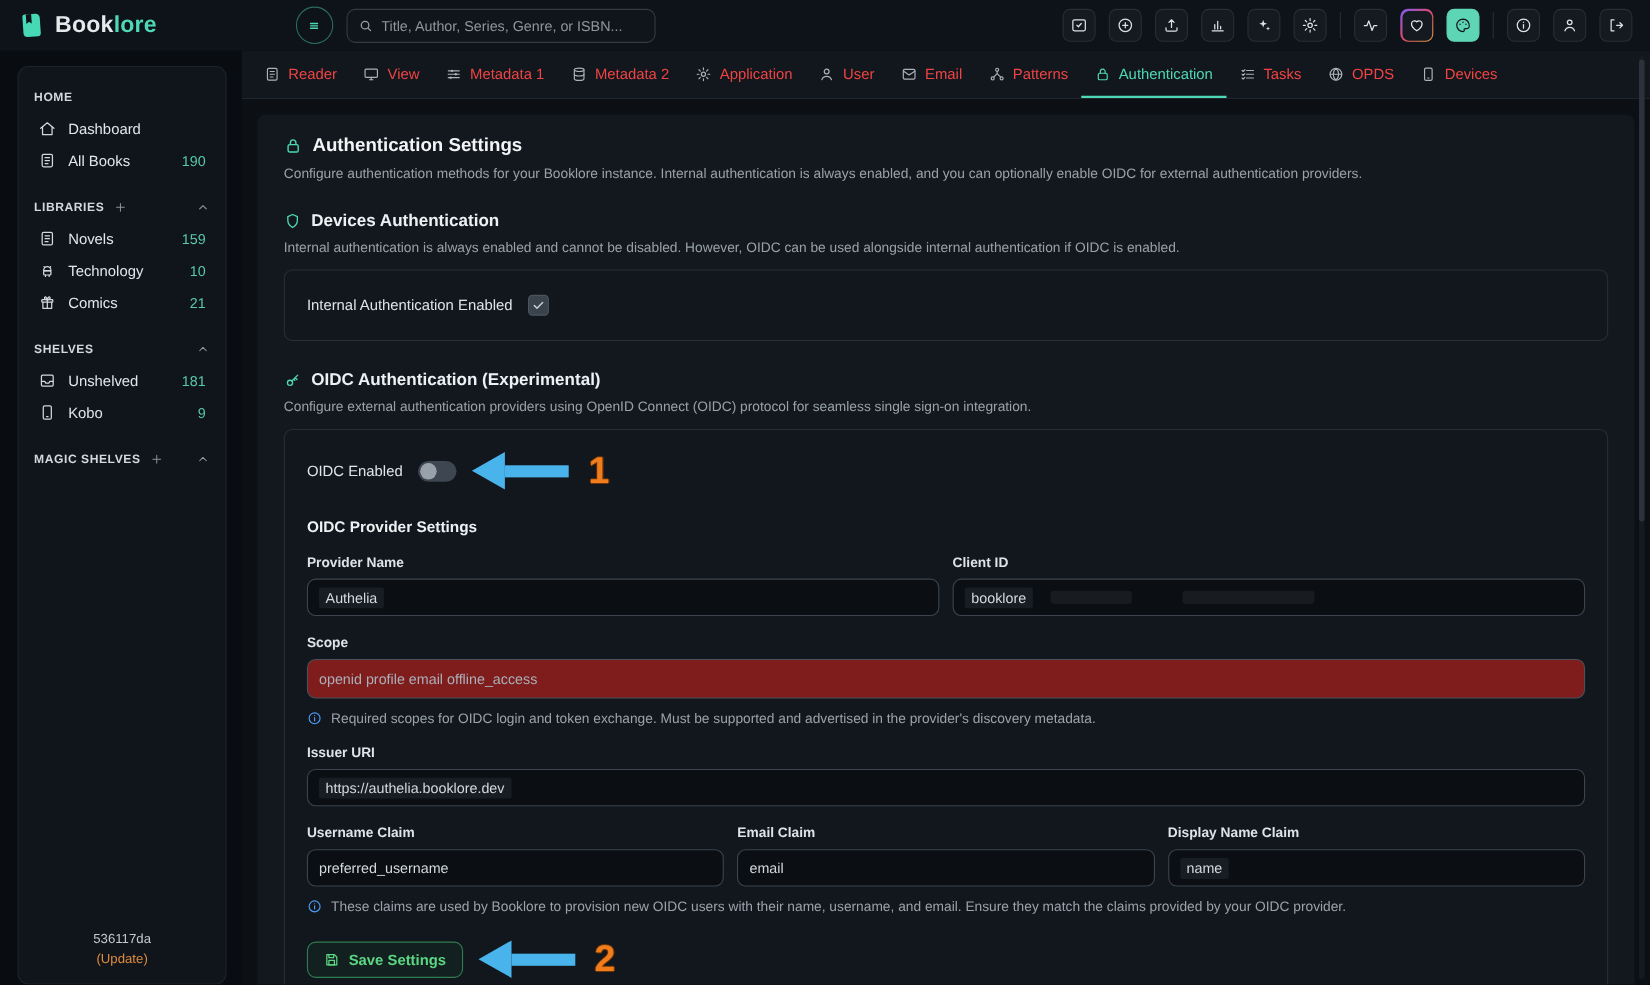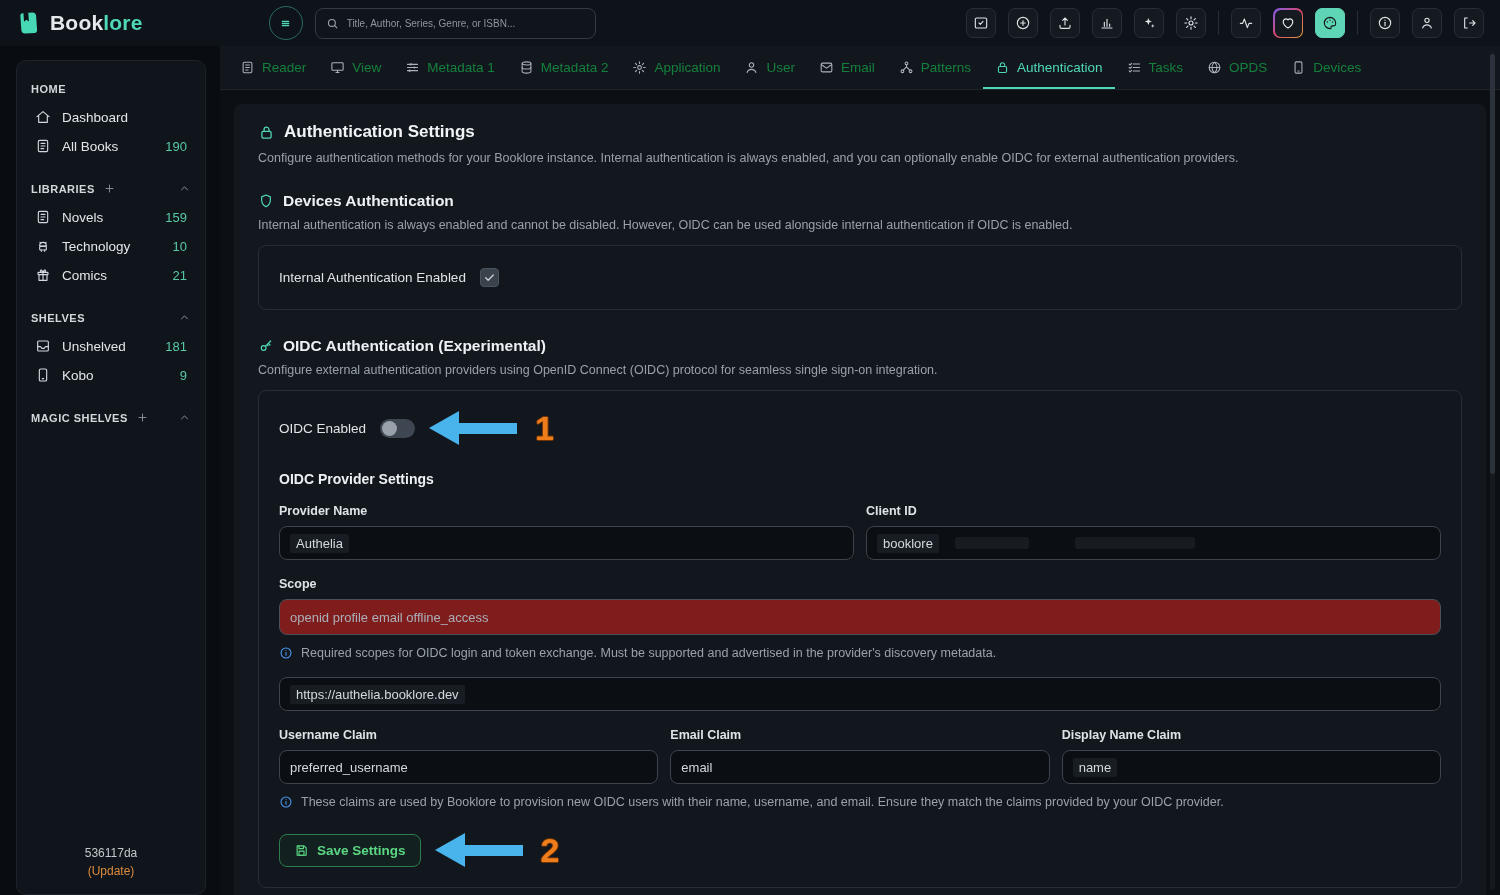--- a/index.html
+++ b/index.html
@@ -19,21 +19,21 @@
   .logo-book { transform:rotate(-4deg); }
   .logo-text { font-size:21px; font-weight:bold; letter-spacing:.2px; }
   .logo-text .accent { color:var(--accent); }
   .burger { width:34px; height:34px; border-radius:50%; border:1px solid #2b6c60;
     color:var(--accent); display:flex; align-items:center; justify-content:center;
     margin-left:126px; background:transparent; cursor:pointer; }
   .search { margin-left:12px; width:281px; height:31px; border:1px solid #343b43;
     border-radius:8px; background:#10151b; display:flex; align-items:center; padding:0 9px; gap:7px; }
   .search svg { color:#98a1aa; }
   .search input { flex:1; background:transparent; border:none; outline:none;
-    color:#cfd5da; font-size:10px; font-family:"Liberation Sans",sans-serif; }
+    color:#cfd5da; font-size:13px; font-family:"Liberation Sans",sans-serif; }
   .search input::placeholder { color:#8d959e; }
   .tb-right { margin-left:auto; display:flex; align-items:center; }
   .icon-btn { width:30px; height:30px; border-radius:7px; border:1px solid #272e36;
     background:#141a20; color:#dde2e7; display:flex; align-items:center; justify-content:center;
     margin-left:12px; cursor:pointer; }
   .icon-btn.active { background:#5ed5b4; border-color:#5ed5b4; color:#10161b; }
   .icon-btn.grad { border:none; padding:0; background:linear-gradient(135deg,#7c5cf0,#d8486e,#e8a33d); }
   .icon-btn.grad .inner { width:27px; height:27px; border-radius:6px; background:#141a20;
     display:flex; align-items:center; justify-content:center; color:#e8ecef; }
   .tb-div { width:1px; height:24px; background:#272e36; margin-left:12px; }
@@ -52,21 +52,21 @@
   .side-item .ico { color:#d2d8de; }
   .side-item .count { margin-left:auto; color:#57c9a6; font-size:13px; }
   .side-foot { margin-top:auto; text-align:center; font-size:12px; color:#c3c9ce; line-height:1.5; }
   .side-foot .upd { color:#de8b3e; cursor:pointer; }
 
   
   .main { position:absolute; left:220px; top:46px; right:0; bottom:0; background:#0c1014; }
   .tabbar { height:44px; background:#12171d; border-bottom:1px solid #1f252c;
     display:flex; align-items:stretch; padding:0 8px; }
   .tab { display:flex; align-items:center; gap:7px; padding:0 12px; font-size:13.5px;
-    color:#15803d; cursor:pointer; white-space:nowrap; }
+    color:#ef4444; cursor:pointer; white-space:nowrap; }
   .tab .ico { color:#aab2ba; }
   .tab.active { color:var(--accent); box-shadow:inset 0 -2px 0 var(--accent); }
   .tab.active .ico { color:var(--accent); }
 
   .content { padding:14px 14px 0; }
   .panel { background:#13181e; border-radius:8px; padding:18px 24px 26px; min-height:744px; }
 
   .page-head { display:flex; align-items:center; gap:9px; }
   .page-head .ico { color:var(--accent); }
   .page-title { font-size:17px; font-weight:bold; color:#f2f4f6;text-align:right; }
@@ -591,20 +591,21 @@
               <svg width="14" height="14" viewBox="0 0 24 24" fill="none" stroke="currentColor" stroke-width="1.8" stroke-linecap="round">
                 <circle cx="12" cy="12" r="8.5"></circle>
                 <path d="M12 11v5"></path>
                 <circle cx="12" cy="7.8" r="0.9" fill="currentColor" stroke="none"></circle>
               </svg>
             </span>
           <span class="txt">Required scopes for OIDC login and token exchange. Must be supported and advertised in the provider's discovery metadata.</span>
         </div>
 
         <div class="fld mt17">
+          <div class="lab">Issuer URI</div>
           <div class="inputbox">
               <span class="val">https://authelia.booklore.dev</span>
             </div>
         </div>
 
         <div class="grid3">
           <div class="fld">
             <div class="lab">Username Claim</div>
             <div class="inputbox">
                 <span>preferred_username</span>

